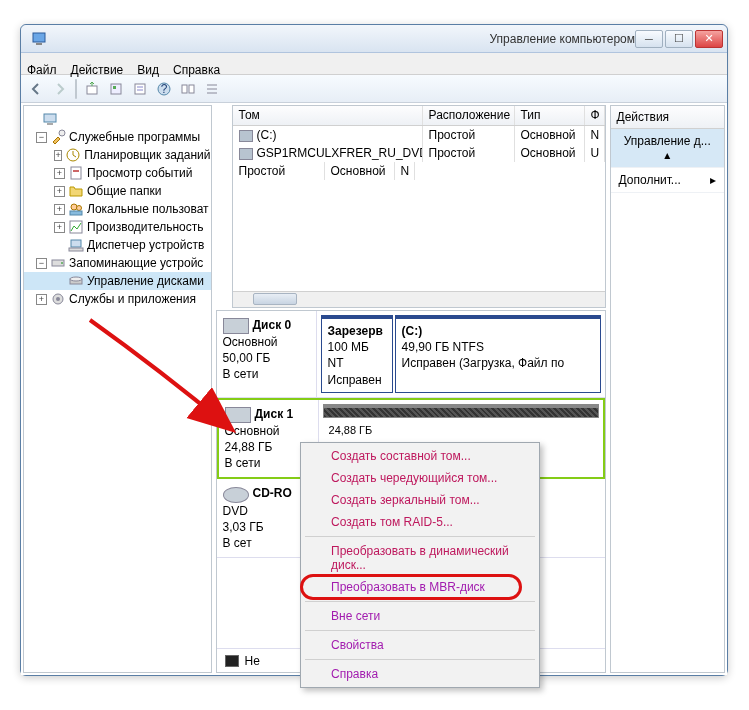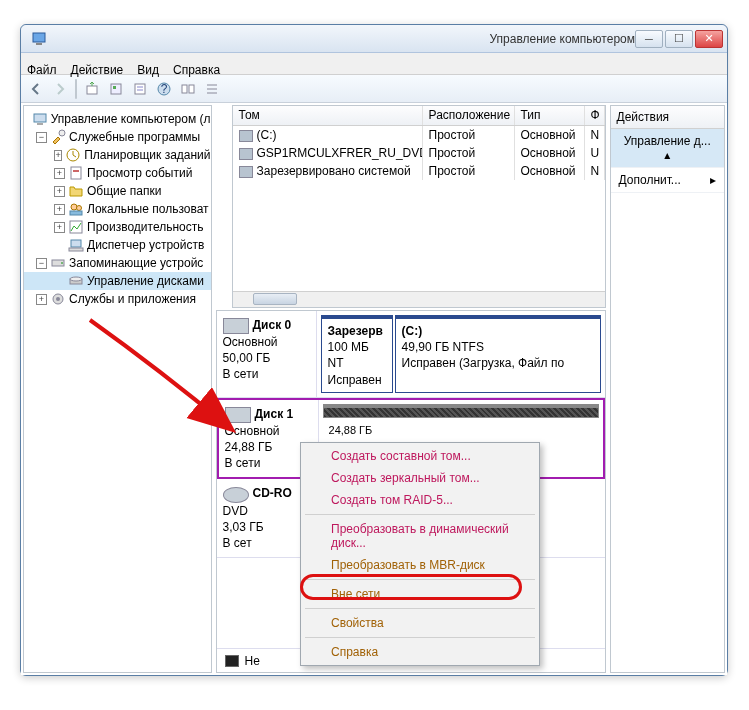--- a/index.html
+++ b/index.html
@@ -43,21 +43,21 @@
 .disk-parts { flex:1; padding:4px; display:flex; gap:2px; }
 .part { border:1px solid #2a4a8f; border-top:4px solid #2a4a8f; padding:4px 6px; font-size:11px; line-height:1.35; overflow:hidden; }
 .part.unalloc { border-top-color:#000; border-color:#888; background:repeating-linear-gradient(45deg,#333,#333 2px,#555 2px,#555 4px); height:14px; padding:0; }
 .legend { height:24px; border-top:1px solid #dde; display:flex; align-items:center; padding:0 8px; gap:6px; position:absolute; bottom:0; left:0; right:0; background:#fff; }
 .legend .sw{ width:14px; height:12px; border:1px solid #666; }
 .actions-pane { width:120px; border:1px solid #c0c8d0; margin:2px; background:#fff; }
 .actions-pane .hd { background:linear-gradient(#fdfdfe,#eef1f5); padding:4px 6px; border-bottom:1px solid #d0d0d0; font-weight:400; }
 .actions-pane .row { padding:5px 8px; border-bottom:1px solid #eef1f5; display:flex; justify-content:space-between; align-items:center; }
 .actions-pane .row.sel{ background:#d6e8f6;flex-direction:column; }
 .ctxmenu { position:absolute; left:300px; top:442px; width:240px; background:#f2f2f2; border:1px solid #a0a8b0; box-shadow:3px 3px 6px rgba(0,0,0,.25); padding:2px; z-index:50; }
-.ctxmenu .mi { padding:4px 18px 4px 28px; color:#a16207; }
+.ctxmenu .mi { padding:4px 18px 4px 28px; color:#a21caf; }
 .ctxmenu .mi.dis { color:#be185d; }
 .ctxmenu .msep { height:1px; background:#d0d0d0; margin:3px 2px; }
 .highlight-oval { position:absolute; left:300px; top:574px; width:222px; height:26px; border:3px solid #d11; border-radius:13px; z-index:60; pointer-events:none; }
 .arrow { position:absolute; left:70px; top:310px; z-index:55; pointer-events:none; }
 </style>
 </head>
 <body>
 
 <div class="outer-frame">
 
@@ -135,21 +135,20 @@
 
   <div class="client">
     <div class="tree-pane">
       <div class="tree">
         <div class="tree-row">
             <span class="ex blank"></span>
             <svg class="tico" viewBox="0 0 16 16">
               <rect x="2" y="3" width="12" height="8" fill="#cde" stroke="#58a"></rect>
               <rect x="5" y="12" width="6" height="2" fill="#aaa"></rect>
             </svg>
-            <span>Управление компьютером (л</span>
           </div>
         <div class="tree-row l1">
             <span class="ex">−</span>
             <svg class="tico" viewBox="0 0 16 16">
               <path d="M3 13 L8 8 L10 10 L5 15 Z" fill="#f0c060" stroke="#a70"></path>
               <circle cx="12" cy="4" r="3" fill="#eee" stroke="#889"></circle>
             </svg>
             <span>Служебные программы</span>
           </div>
         <div class="tree-row l2">
@@ -241,21 +240,20 @@
             <div class="c-tip">Основной</div>
             <div class="c-f">N</div>
           </div>
         <div class="vol-row">
             <div class="c-tom"><span class="vico"></span><span>GSP1RMCULXFRER_RU_DVD (E:)</span></div>
             <div class="c-ras">Простой</div>
             <div class="c-tip">Основной</div>
             <div class="c-f">U</div>
           </div>
         <div class="vol-row">
-            <div class="c-tom"><span class="vico"></span><span>Зарезервировано системой</span></div>
             <div class="c-ras">Простой</div>
             <div class="c-tip">Основной</div>
             <div class="c-f">N</div>
           </div>
         <div style="flex:1"></div>
         <div class="vol-scroll">
             <div class="thumb"></div>
           </div>
       </div>
 
@@ -274,21 +272,21 @@
               <span>Исправен</span>
             </div>
             <div class="part" style="flex:1">
               <b>(C:)</b><br>
               <span>49,90 ГБ NTFS</span><br>
               <span>Исправен (Загрузка, Файл по</span>
             </div>
           </div>
         </div>
 
-        <div class="disk-block" style="border:2px solid #a21caf">
+        <div class="disk-block" style="border:2px solid #84cc16">
           <div class="disk-label">
             <span class="dico"></span><b>Диск 1</b><br>
             <span>Основной</span><br>
             <span>24,88 ГБ</span><br>
             <span>В сети</span>
           </div>
           <div class="disk-parts" style="flex-direction:column">
             <div class="part unalloc"></div>
             <div style="padding:4px 6px; font-size:11px">24,88 ГБ</div>
           </div>
@@ -320,20 +318,21 @@
       <div class="row">
           <span>Дополнит...</span>
           <span>▸</span>
         </div>
     </div>
   </div>
 </div>
 
 <div class="ctxmenu">
   <div class="mi dis">Создать составной том...</div>
+  <div class="mi dis">Создать чередующийся том...</div>
   <div class="mi dis">Создать зеркальный том...</div>
   <div class="mi dis">Создать том RAID-5...</div>
   <div class="msep"></div>
   <div class="mi dis">Преобразовать в динамический диск...</div>
   <div class="mi">Преобразовать в MBR-диск</div>
   <div class="msep"></div>
   <div class="mi">Вне сети</div>
   <div class="msep"></div>
   <div class="mi">Свойства</div>
   <div class="msep"></div>

